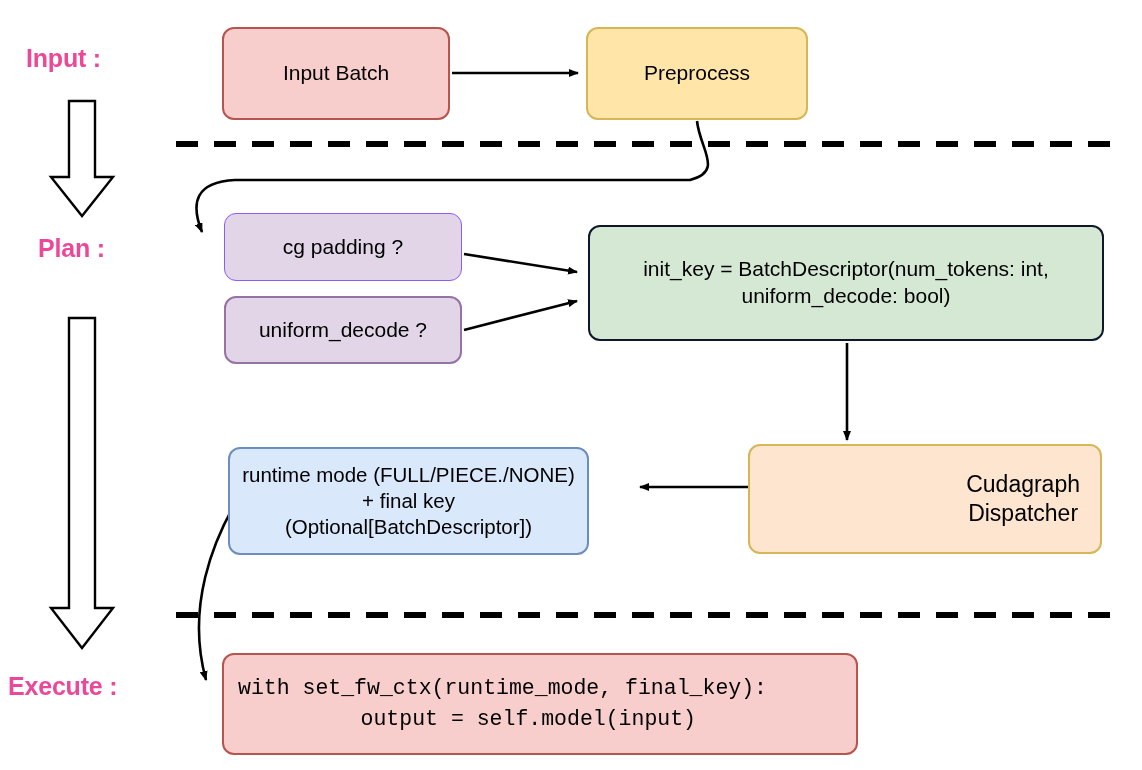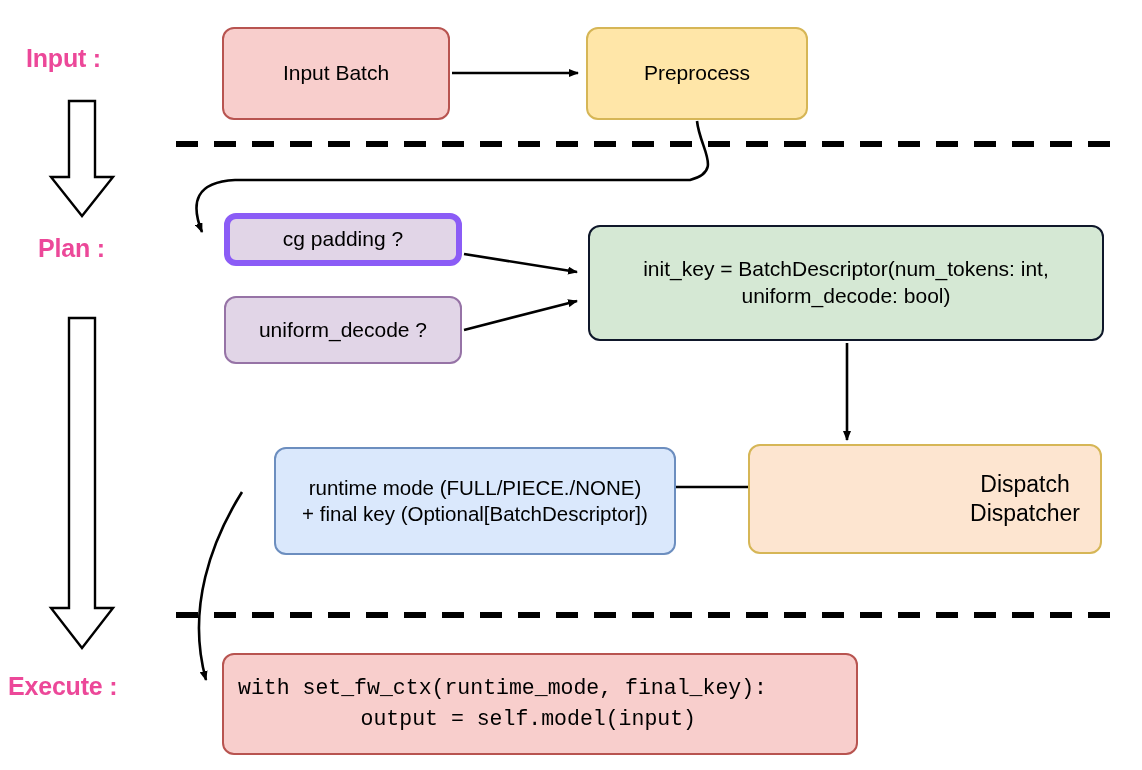--- a/index.html
+++ b/index.html
@@ -60,22 +60,22 @@
   }
   .n-input-batch {
     left: 222px; top: 27px; width: 228px; height: 93px;
     background: #f8cecc; border: 2px solid #b85450;
   }
   .n-preprocess {
     left: 586px; top: 27px; width: 222px; height: 93px;
     background: #ffe6a8; border: 2px solid #d6b656;
   }
   .n-cg-padding {
-    left: 224px; top: 213px; width: 238px; height: 53px;
-    background: #e1d5e7; border: 6px solid #8b5cf6;
+    left: 224px; top: 213px; width: 238px; height: 68px;
+    background: #e1d5e7; border: 1px solid #8b5cf6;
   }
   .n-uniform-decode {
     left: 224px; top: 296px; width: 238px; height: 68px;
     background: #e1d5e7; border: 2px solid #9673a6;
   }
   .n-init-key {
     left: 588px; top: 225px; width: 516px; height: 116px;
     background: #d5e8d4; border: 2px solid #0f172a;
     font-size: 21px;
   }
@@ -85,24 +85,23 @@
     align-items: center; justify-content: flex-end;
     padding-right: 20px;
     font-size: 23px;
   }
   .n-dispatch {
     left: 761px; top: 450px; width: 180px; height: 74px;
     background: #fad7bd; border: 2px solid #d79b00;
     font-size: 21px;
   }
   .n-runtime-mode {
-    left: 228px; top: 447px; width: 402px; height: 108px;
+    left: 228px; top: 447px; width: 361px; height: 108px;
     background: #dae8fc; border: 2px solid #6c8ebf;
     font-size: 20.5px;
-    margin-left: 46px;
   }
   .n-exec-code {
     left: 222px; top: 653px; width: 636px; height: 102px;
     background: #f8cecc; border: 2px solid #b85450;
   }
   .lbl-input { left: 26px; top: 44px; }
   .lbl-plan  { left: 38px; top: 234px; }
   .lbl-exec  { left: 8px;  top: 672px; }
 </style>
 </head>
@@ -161,21 +160,21 @@
 
   <div class="node n-init-key">
     <div>
       <span>init_key = BatchDescriptor(num_tokens: int,</span><br>
       <span>uniform_decode: bool)</span>
     </div>
   </div>
 
   <div class="node n-cudagraph-dispatcher">
     <div>
-      <span>Dispatch</span><br>
+      <span>Cudagraph</span><br>
       <span>Dispatcher</span>
     </div>
   </div>
 
 
   <div class="node n-runtime-mode">
     <div>
       <span>runtime mode (FULL/PIECE./NONE)</span><br>
       <span>+ final key (Optional[BatchDescriptor])</span>
     </div>

